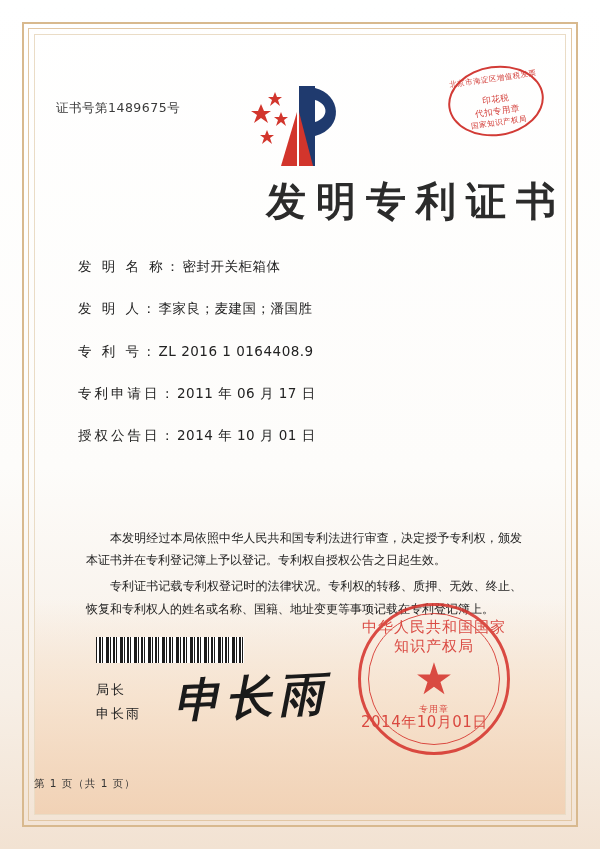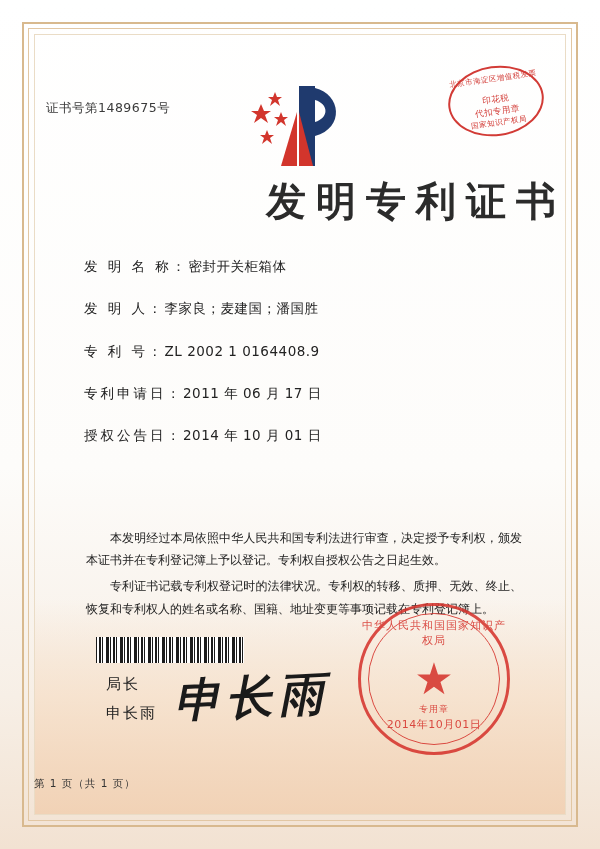--- a/index.html
+++ b/index.html
@@ -46,21 +46,21 @@
     background:linear-gradient(180deg,rgba(248,233,216,0) 0%,rgba(246,223,200,.75) 45%,rgba(241,209,180,.95) 100%);
     pointer-events:none;
   }
 
   .content{
     position:absolute;left:34px;top:34px;right:34px;bottom:34px;
   }
 
   
   .cert-no{
-    position:absolute;left:12px;top:66px;
+    position:absolute;left:22px;top:66px;
     font-size:12.5px;color:#3a3a3a;letter-spacing:.5px;
   }
 
   
   .logo{
     position:absolute;left:50%;top:48px;transform:translateX(-50%);
     width:118px;height:96px;
   }
 
   
@@ -83,21 +83,21 @@
 
   .title{
     position:absolute;left:0;right:0;top:140px;
     text-align:right;
     font-family:Liberation Mono, monospace;
     font-size:40px;font-weight:bold;color:#2b2b2b;
     letter-spacing:10px;
   }
 
   .fields{
-    position:absolute;left:50px;right:40px;top:222px;
+    position:absolute;left:44px;right:40px;top:222px;
   }
   .field{
     font-size:13.5px;color:#222;margin-bottom:22px;line-height:1.5;
   }
   .field .lbl{letter-spacing:3px;}
   .field .val{letter-spacing:.5px;}
 
   .paras{
     position:absolute;left:52px;right:44px;top:493px;
     font-size:12px;color:#222;line-height:1.85;text-align:justify;
@@ -109,22 +109,22 @@
     position:absolute;left:62px;bottom:152px;
     width:148px;height:26px;
     background:repeating-linear-gradient(90deg,
       #1b1b1b 0px,#1b1b1b 1px,#fff 1px,#fff 3px,
       #1b1b1b 3px,#1b1b1b 5px,#fff 5px,#fff 6px,
       #1b1b1b 6px,#1b1b1b 7px,#fff 7px,#fff 10px,
       #1b1b1b 10px,#1b1b1b 13px,#fff 13px,#fff 14px);
   }
 
   .signblock{
-    position:absolute;left:72px;bottom:88px;
-    font-size:15px;color:#222;line-height:1.9;letter-spacing:2px;margin-top:40px;
+    position:absolute;left:62px;bottom:88px;
+    font-size:13px;color:#222;line-height:1.9;letter-spacing:2px;margin-top:40px;
   }
   .signature{
     position:absolute;left:140px;bottom:86px;
     font-family:"DejaVu Serif","Liberation Serif",serif;
     font-size:46px;color:#1a1a1a;font-style:italic;font-weight:bold;
     letter-spacing:6px;
     transform:rotate(-3deg);
     white-space:nowrap;
   }
 
@@ -140,29 +140,29 @@
   .seal-round .ring{
     position:absolute;left:7px;top:7px;right:7px;bottom:7px;
     border:1px solid #d6352e;border-radius:50%;
   }
   .seal-star{
     position:absolute;left:50%;top:50%;transform:translate(-50%,-50%);
     font-size:44px;line-height:1;color:#d6352e;
   }
   .seal-arc{
     position:absolute;left:0;right:0;top:12px;text-align:center;
-    font-size:11px;letter-spacing:1px;
+    font-size:15px;letter-spacing:1px;
   }
   .seal-arc-b{
     position:absolute;left:0;right:0;bottom:36px;text-align:center;
     font-size:9px;letter-spacing:1px;font-family:Liberation Serif, serif;
   }
   .seal-date{
-    position:absolute;left:0;right:0;bottom:20px;text-align:center;
-    font-size:11px;letter-spacing:.5px;
+    position:absolute;left:0;right:0;bottom:20px;
+    font-size:15px;letter-spacing:.5px;
   }
 
   .pagefoot{
     position:absolute;left:0;right:0;bottom:24px;text-align:left;
     font-size:10.5px;color:#333;letter-spacing:1px;
   }
 </style>
 </head>
 <body>
 
@@ -206,21 +206,21 @@
     <div class="title">发明专利证书</div>
 
     <div class="fields">
       <div class="field">
         <span class="lbl">发 明 名 称：</span><span class="val">密封开关柜箱体</span>
       </div>
       <div class="field">
         <span class="lbl">发  明  人：</span><span class="val">李家良；麦建国；潘国胜</span>
       </div>
       <div class="field">
-        <span class="lbl">专  利  号：</span><span class="val">ZL 2002 1 0164408.9</span>
+        <span class="lbl">专  利  号：</span><span class="val">ZL 2016 1 0164408.9</span>
       </div>
       <div class="field">
         <span class="lbl">专利申请日：</span><span class="val">2011 年 06 月 17 日</span>
       </div>
       <div class="field">
         <span class="lbl">授权公告日：</span><span class="val">2014 年 10 月 01 日</span>
       </div>
     </div>
 
     <div class="paras">

